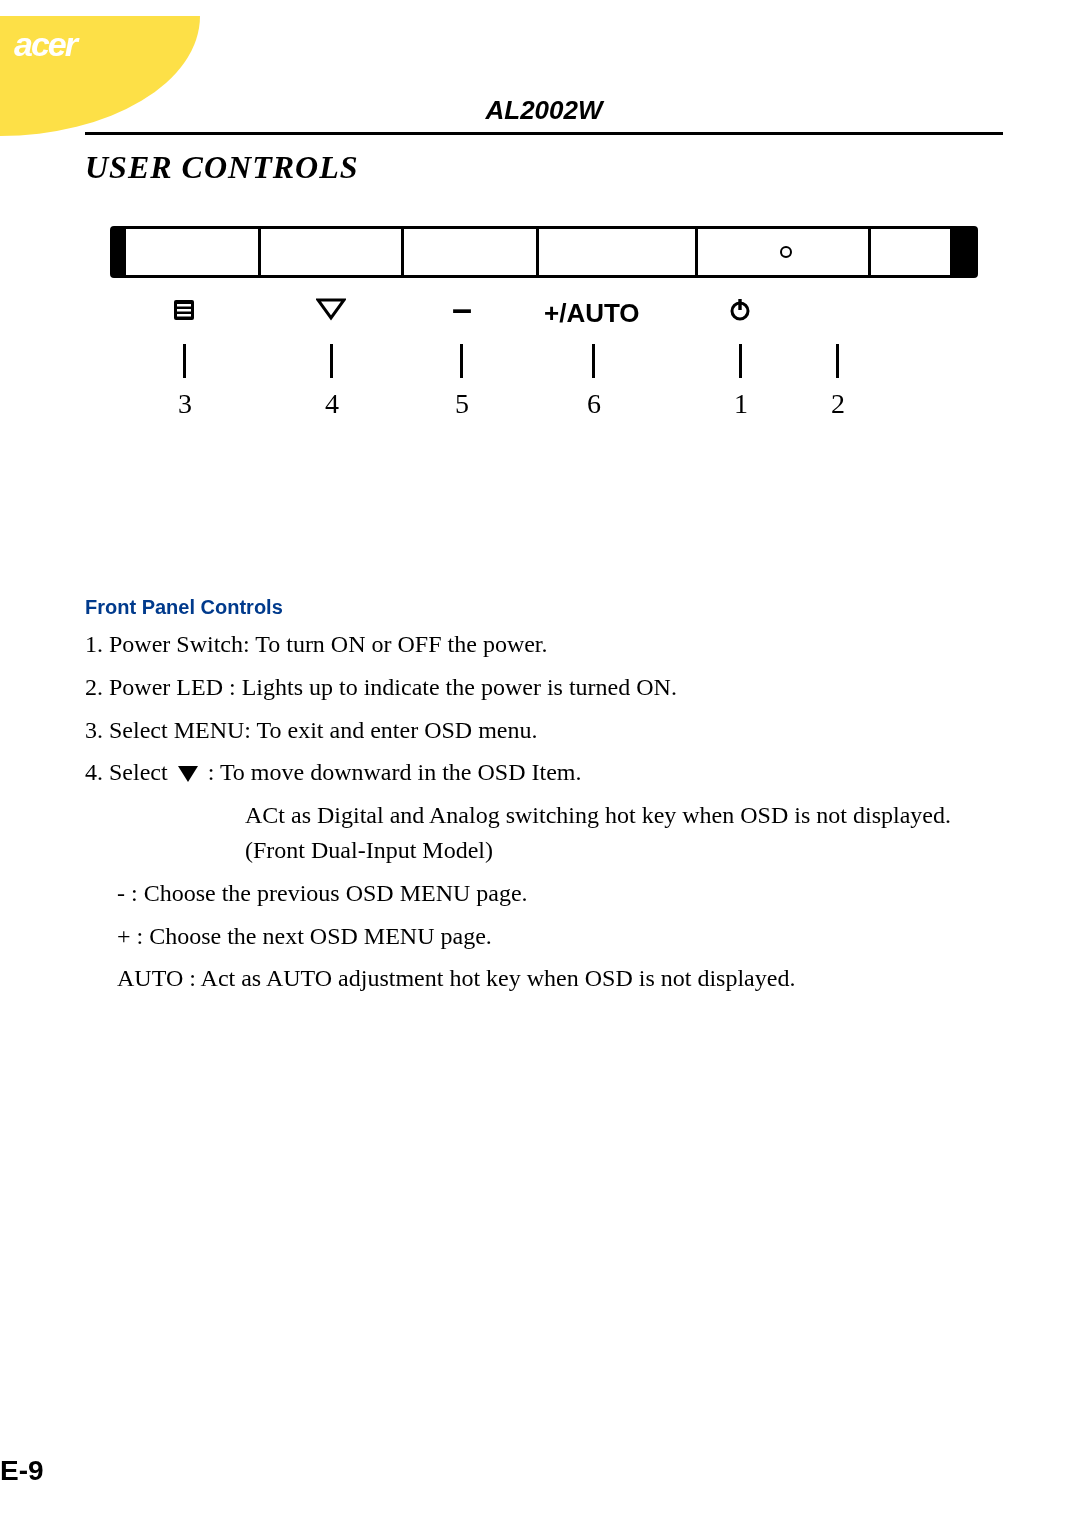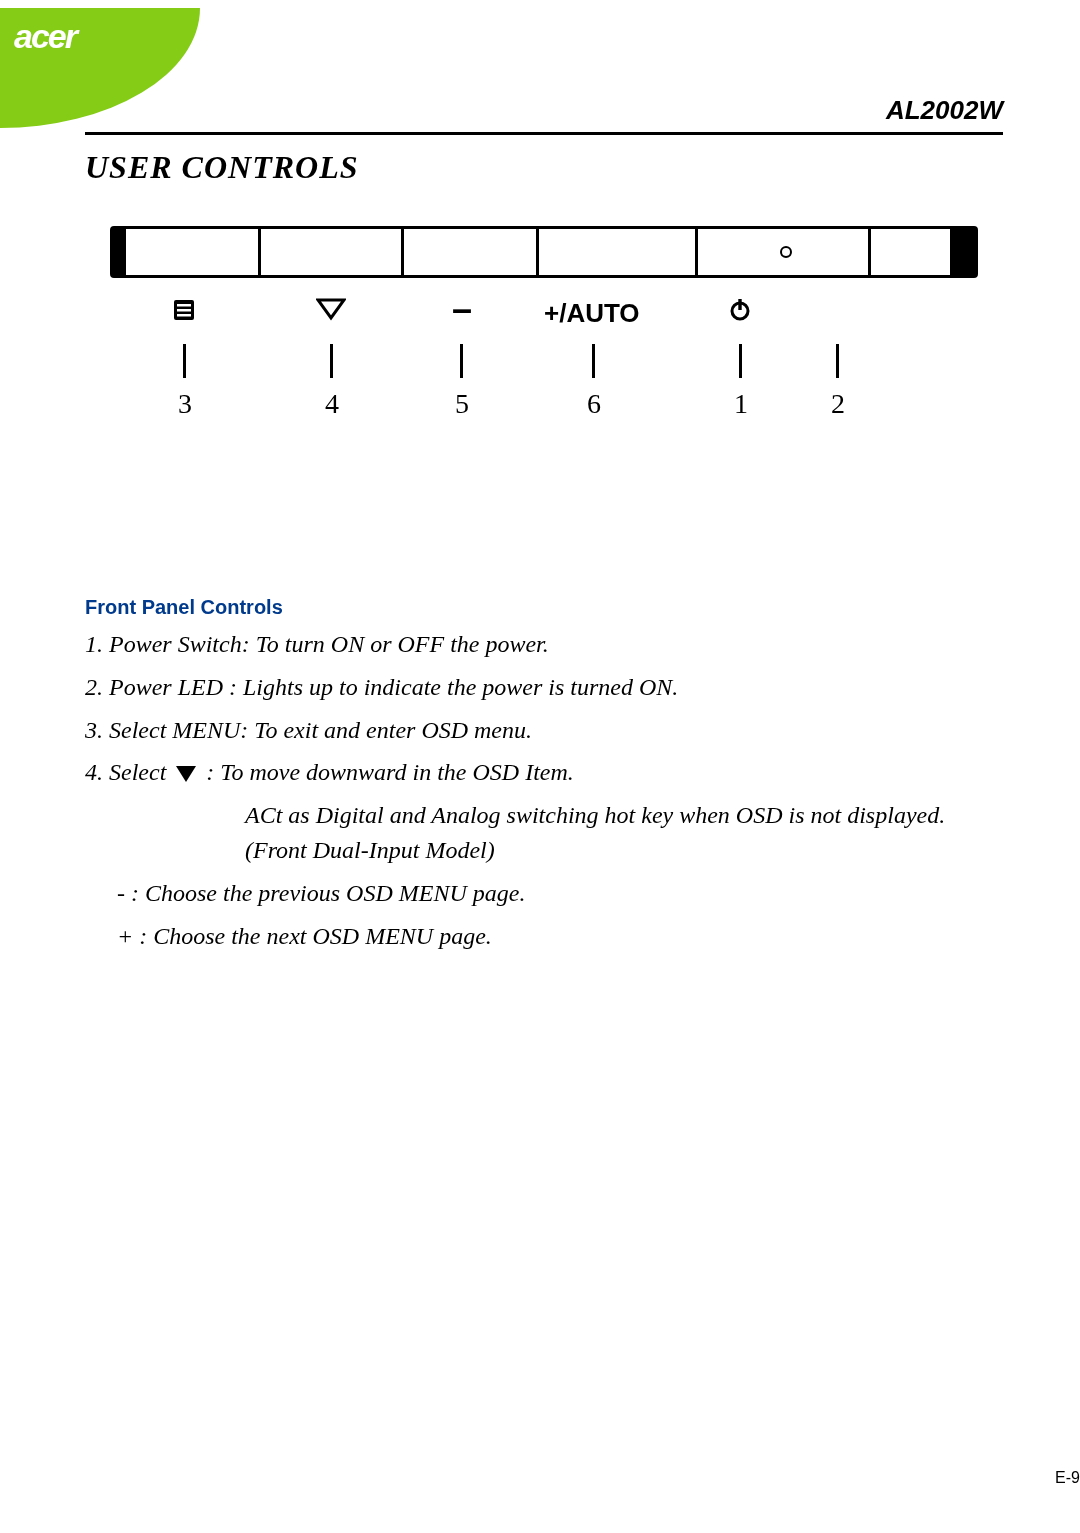--- a/index.html
+++ b/index.html
@@ -1,32 +1,32 @@
 <!DOCTYPE html>
 <html><head>
 <meta charset="utf-8">
 <style>
   html,body{margin:0;padding:0;background:#fff;color:#000;}
   body{width:1080px;height:1533px;position:relative;font-family:"Times New Roman",Times,serif;}
 
   
   .logo-bg{
-    position:absolute;left:0;top:8px;width:200px;height:120px;
-    background:#84cc16;
+    position:absolute;left:0;top:16px;width:200px;height:120px;
+    background:#fde047;
     border-bottom-right-radius:200px 120px;
   }
   .logo-bg svg{position:absolute;left:14px;top:10px;}
 
   
   .page{
     position:absolute;left:85px;top:95px;width:918px;
   }
 
   .model{
-    text-align:right;font-style:italic;font-weight:bold;
+    text-align:center;font-style:italic;font-weight:bold;
     font-family:Arial,Helvetica,sans-serif;font-size:26px;
   }
   .hr{border:none;border-top:3px solid #000;margin:6px 0 14px 0;}
 
   .h1{
     font-style:italic;font-weight:bold;
     font-family:Liberation Serif, serif;font-size:32px;
     letter-spacing:1px;margin-bottom:40px;
   }
 
@@ -71,32 +71,32 @@
   }
   .num{position:absolute;transform:translateX(-50%);}
 
   
   .ico{display:inline-block;vertical-align:middle;}
 
   .h2{
     font-family:Arial,Helvetica,sans-serif;font-weight:bold;
     font-size:20px;color:#003a8c;margin:0 0 8px 0;
   }
-  p.line{font-size:24px;margin:3px 0 8px 0;line-height:1.45;font-style:italic;}
+  p.line{font-size:24px;margin:3px 0 8px 0;line-height:1.45;}
   p.indent1{padding-left:32px;}
   p.line .triangle{
     display:inline-block;width:0;height:0;vertical-align:-2px;
     border-left:10px solid transparent;border-right:10px solid transparent;
     border-top:16px solid #000;margin:0 4px;
   }
 
   .pagefoot{
     position:absolute;left:0;right:0;bottom:46px;
-    text-align:right;font-family:Arial,Helvetica,sans-serif;
-    font-weight:normal;font-size:16px;
+    text-align:left;font-family:Arial,Helvetica,sans-serif;
+    font-weight:bold;font-size:28px;
   }
 </style>
 </head>
 <body>
 
 <div class="logo-bg">
   <svg width="120" height="40" viewBox="0 0 120 40">
     <text x="0" y="30" font-family="Arial" font-size="34" font-style="italic" font-weight="bold" fill="#fff" letter-spacing="-2">acer</text>
   </svg>
 </div>
@@ -170,15 +170,16 @@
   <p class="line">3.   Select MENU:        To exit and enter OSD menu.</p>
 
   <p class="line">
     <span>4.   Select </span><span class="triangle"></span><span>       :        To move downward in the OSD Item.</span>
   </p>
   <p class="line" style="padding-left:160px">ACt as Digital and Analog switching hot key when OSD is not displayed.(Front Dual-Input Model)</p>
 
   <p class="line indent1">-             :   Choose the previous OSD MENU page.</p>
 
   <p class="line indent1">+            :   Choose the next OSD MENU page.</p>
+  <p class="line indent1">AUTO  :   Act as AUTO adjustment hot key when OSD is not displayed.</p>
 </div>
 
 <div class="pagefoot">E-9</div>
 
 </body></html>

